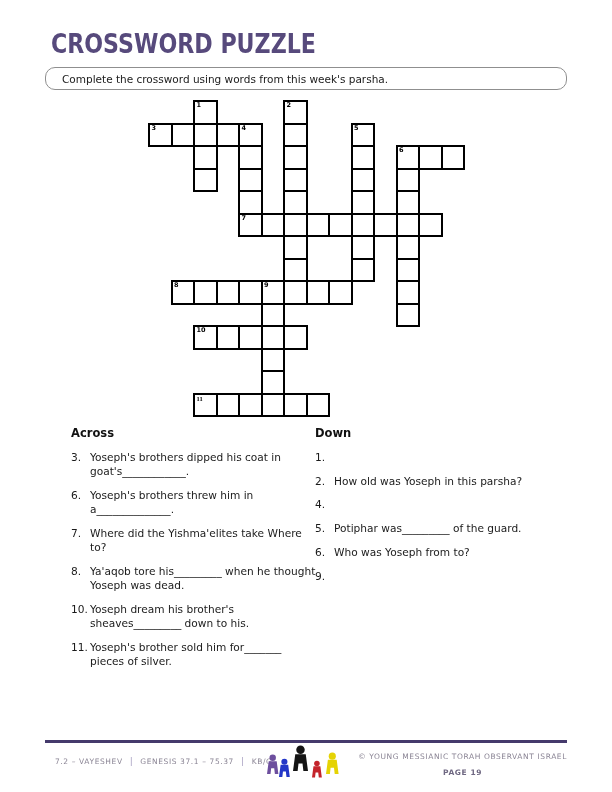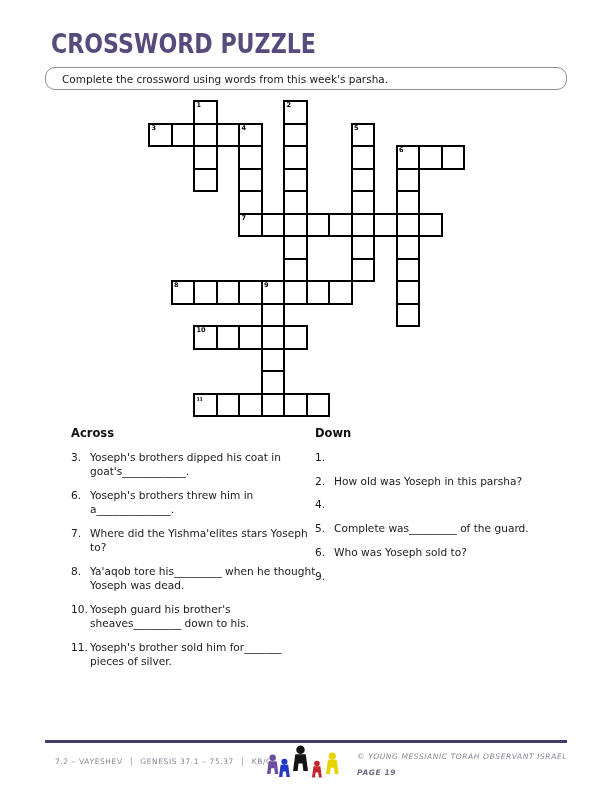--- a/index.html
+++ b/index.html
@@ -46,22 +46,22 @@
 
   
   .footer-rule { position:absolute; left:45px; top:740px; width:522px; height:2.5px; background:#453a6c; }
   .footer-left {
     position:absolute; left:55px; top:750px;
     font-size:7.5px; color:#8a8494; letter-spacing:0.6px; line-height:9px;
   }
   .footer-left .line2 { margin-top:7px; }
   .sep { color:#a9a1c2; margin:0 7px; font-size:9px; }
   .footer-right {
-    position:absolute; right:45px; top:752px; text-align:left;
-    font-size:7.5px; color:#8a8494; letter-spacing:0.6px; line-height:9px;font-style:italic;
+    position:absolute; right:45px; top:752px; text-align:center;
+    font-size:7.5px; color:#8a8494; letter-spacing:0.6px; line-height:9px;
   }
   .page-num { margin-top:7px; font-weight:bold; color:#6f6882; }
   .logo { position:absolute; left:266px; top:745px; }
 </style>
 </head>
 <body>
 
 <div class="title" style="color: rgb(87, 74, 124);">CROSSWORD PUZZLE</div>
 
 <div class="instruction-box">
@@ -163,29 +163,29 @@
       <div class="clue">
         <span class="cnum">3.</span>
         <span class="ctext">Yoseph's brothers dipped his coat in goat's____________.</span>
       </div>
       <div class="clue">
         <span class="cnum">6.</span>
         <span class="ctext">Yoseph's brothers threw him in a______________.</span>
       </div>
       <div class="clue">
         <span class="cnum">7.</span>
-        <span class="ctext">Where did the Yishma'elites stars Yoseph to?</span>
+        <span class="ctext">Where did the Yishma'elites take Where to?</span>
       </div>
       <div class="clue">
         <span class="cnum">8.</span>
         <span class="ctext">Ya'aqob tore his_________ when he thought Yoseph was dead.</span>
       </div>
       <div class="clue">
         <span class="cnum">10.</span>
-        <span class="ctext">Yoseph guard his brother's sheaves_________ down to his.</span>
+        <span class="ctext">Yoseph dream his brother's sheaves_________ down to his.</span>
       </div>
       <div class="clue">
         <span class="cnum">11.</span>
         <span class="ctext">Yoseph's brother sold him for_______ pieces of silver.</span>
       </div>
     </div>
 </div>
 
 <div class="clue-col down-col">
   <div class="clue-head">Down</div>
@@ -195,25 +195,25 @@
       </div>
       <div class="clue">
         <span class="cnum">2.</span>
         <span class="ctext">How old was Yoseph in this parsha?</span>
       </div>
       <div class="clue">
         <span class="cnum">4.</span>
       </div>
       <div class="clue">
         <span class="cnum">5.</span>
-        <span class="ctext">Complete was_________ of the guard.</span>
+        <span class="ctext">Potiphar was_________ of the guard.</span>
       </div>
       <div class="clue">
         <span class="cnum">6.</span>
-        <span class="ctext">Who was Yoseph sold to?</span>
+        <span class="ctext">Who was Yoseph from to?</span>
       </div>
       <div class="clue">
         <span class="cnum">9.</span>
       </div>
     </div>
 </div>
 
 <div class="footer-rule" style="background: rgb(69, 58, 108);"></div>
 
 <div class="footer-left">

